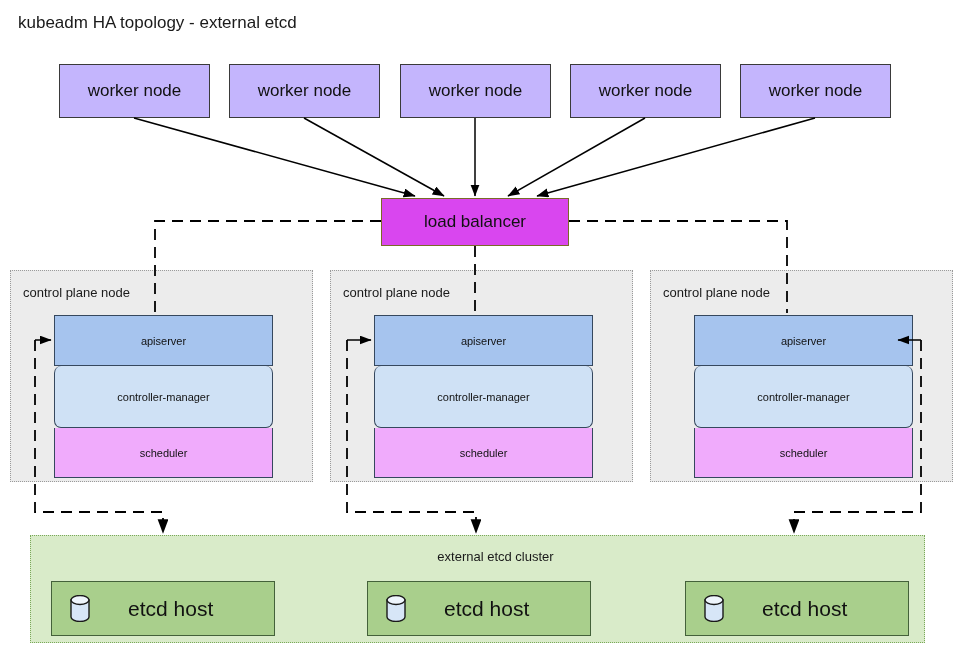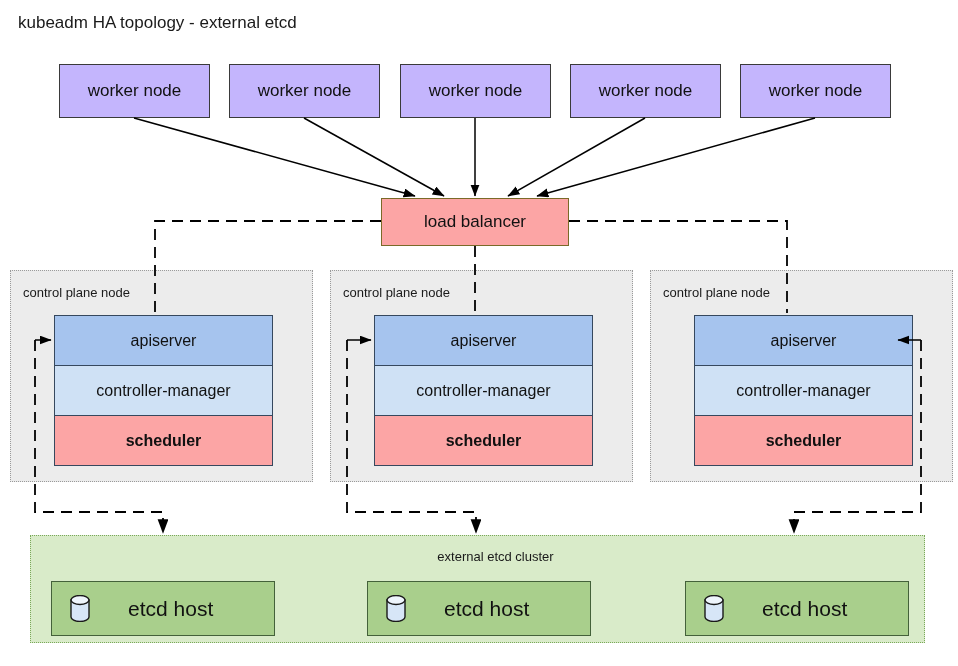--- a/index.html
+++ b/index.html
@@ -38,21 +38,21 @@
     justify-content: center;
     font-size: 17px;
     color: #111111;
   }
 
   #load-balancer {
     left: 381px;
     top: 198px;
     width: 188px;
     height: 48px;
-    background: #fca5a5;
+    background: #d946ef;
     border: 1.3px solid #7a6a28;
     display: flex;
     align-items: center;
     justify-content: center;
     font-size: 17px;
     color: #111111;
   }
 
   .control-plane-node {
     top: 270px;
@@ -75,27 +75,27 @@
     top: 44px;
     width: 219px;
     height: 151px;
   }
   .cp-row {
     box-sizing: border-box;
     width: 100%;
     display: flex;
     align-items: center;
     justify-content: center;
-    font-size: 16px;
+    font-size: 11px;
     color: #111111;
     border: 1.3px solid #36485e;
   }
   .cp-row.apiserver { height: 51px; background: #a6c4ee; }
-  .cp-row.cm { height: 50px; background: #cfe1f5; border-top: none; }
-  .cp-row.sched { height: 50px; background: #fca5a5; border-top: none; font-weight: bold; }
+  .cp-row.cm { height: 62px; background: #cfe1f5; border-top: none; border-radius: 7px; }
+  .cp-row.sched { height: 50px; background: #f0abfc; border-top: none; }
 
   #etcd-cluster {
     left: 30px;
     top: 535px;
     width: 895px;
     height: 108px;
     background: #d9ebc9;
     border: 1.6px dotted #7aa85a;
   }
   #etcd-cluster-label {

